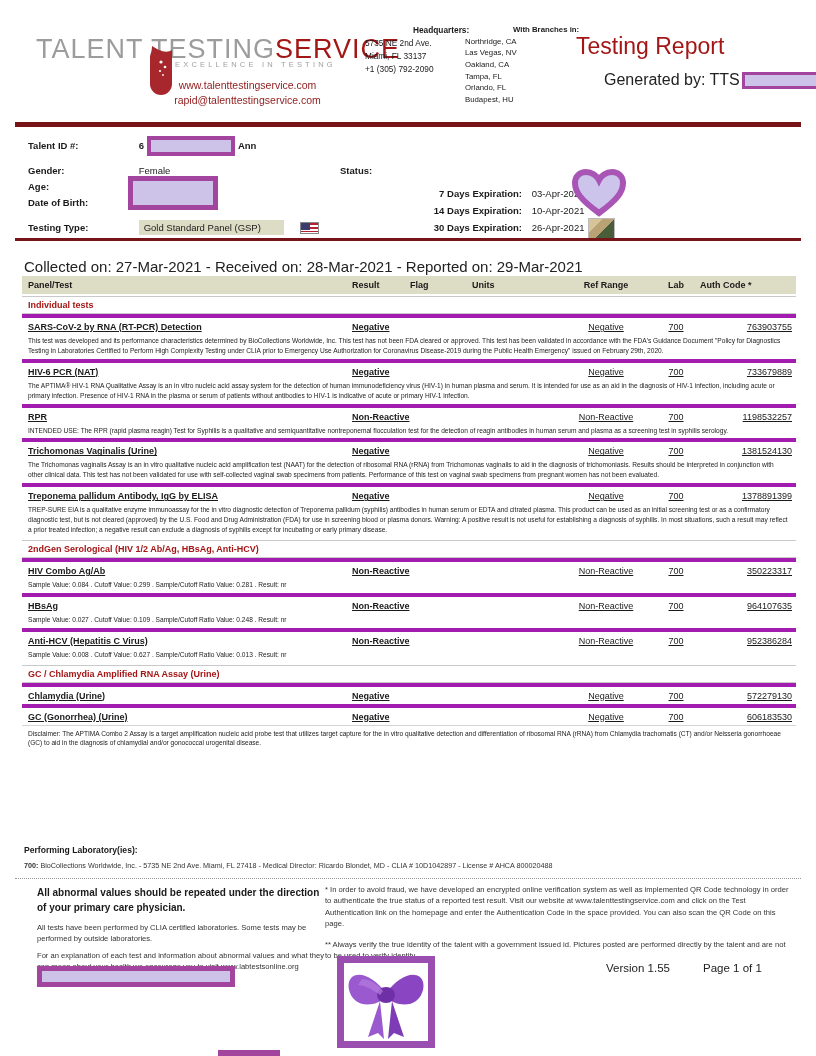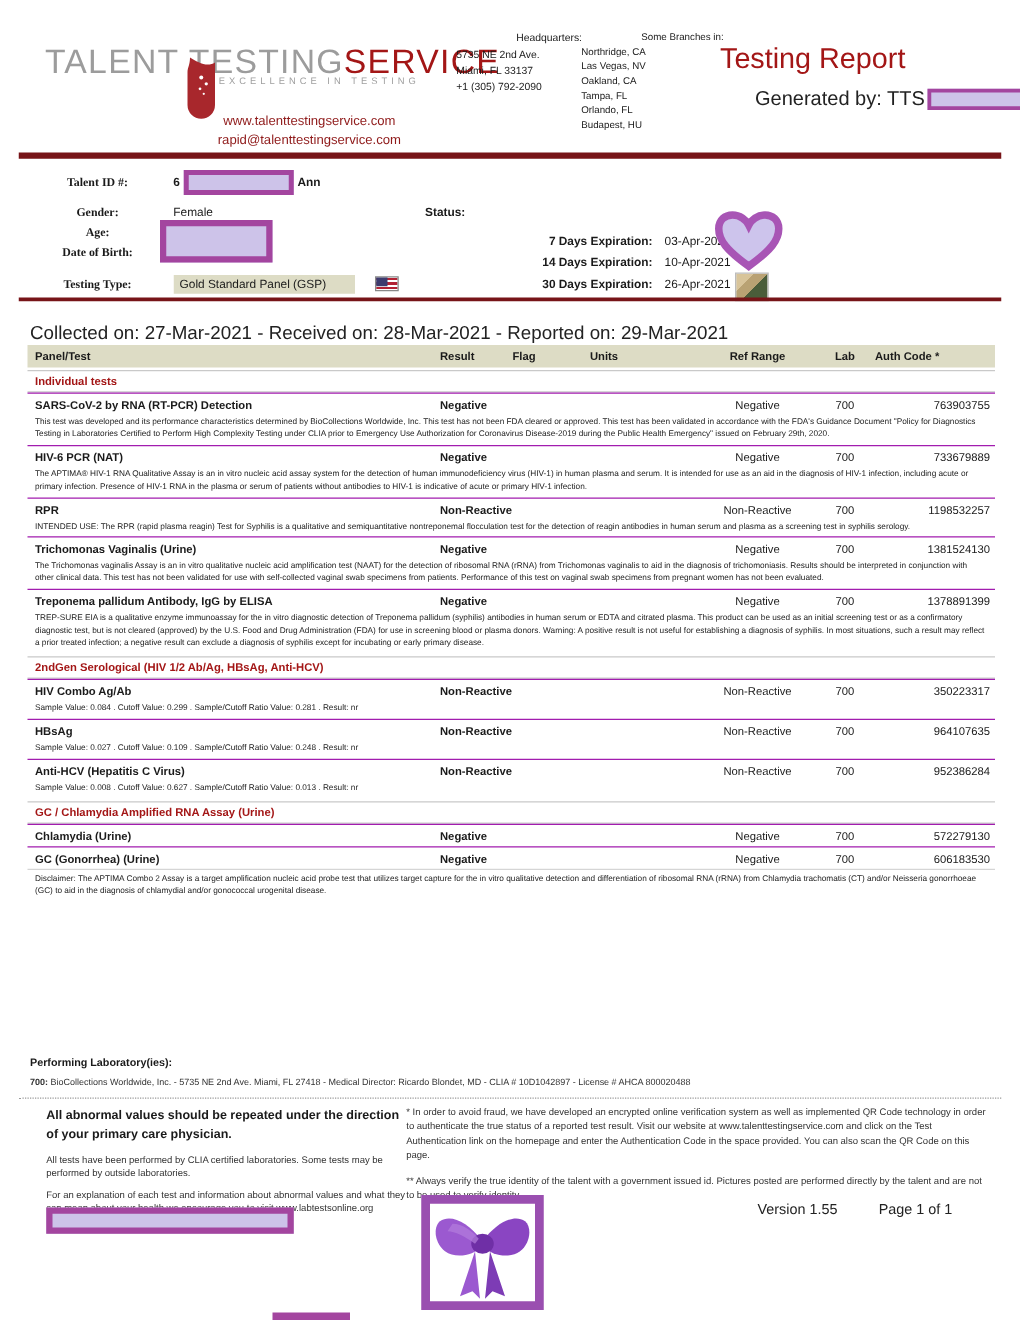--- a/index.html
+++ b/index.html
@@ -7,36 +7,36 @@
   body { font-family:"Liberation Sans", sans-serif; color:#1a1a1a; }
   .page { position:relative; width:816px; height:1056px; margin:0 auto; background:#ffffff; overflow:hidden; }
 
   
   .header { position:absolute; top:0; left:0; right:0; height:120px; }
   .logo-line { position:absolute; left:36px; top:34px; font-size:27px; letter-spacing:1px; font-weight:400; white-space:nowrap; }
   .logo-gray { color:#9c9c9c; }
   .logo-red  { color:#a31616; }
   .vial { position:absolute; left:148px; top:44px; }
   .tagline { position:absolute; left:175px; top:60px; width:165px; font-size:7.5px; letter-spacing:3.2px; color:#a0a0a0; white-space:nowrap; }
-  .weblinks { position:absolute; left:150px; top:90px; width:195px; text-align:center; color:#8f1a1a; font-size:10.5px; line-height:1.45; }
+  .weblinks { position:absolute; left:150px; top:78px; width:195px; text-align:center; color:#8f1a1a; font-size:10.5px; line-height:1.45; }
   .hq { position:absolute; left:365px; top:24px; font-size:8.3px; line-height:1.55; }
-  .hq .lbl, .branches .lbl { font-weight:normal;padding-left:48px; }
+  .hq .lbl, .branches .lbl { font-weight:bold;padding-left:48px; }
   .branches { position:absolute; left:465px; top:24px; font-size:7.8px; line-height:1.5; }
   .report-title { position:absolute; left:576px; top:33px; font-size:23px; color:#a31616; }
   .generated { position:absolute; left:604px; top:71px; font-size:16px; color:#222; white-space:nowrap;text-align:right; }
   .redact { background:#cdc3e9; border:4px solid #a3459f; display:inline-block; vertical-align:middle; }
   .redact-generated { width:105px; height:17px; border-width:3px; margin-left:2px; }
 
   .bar-thick { position:absolute; left:15px; right:15px; top:122px; height:5px; background:#771418; }
   .bar-mid   { position:absolute; left:15px; right:15px; top:238px; height:3px; background:#771418; }
 
   
   .patient { position:absolute; left:0; top:128px; right:0; height:110px; font-size:9.5px; }
   .prow { position:absolute; white-space:nowrap; }
-  .plabel { display:inline-block; width:100px; text-align:center; font-weight:bold;font-family:Liberation Serif, serif; }
+  .plabel { display:inline-block; width:100px; text-align:left; font-weight:bold; }
   .pvalue { margin-left:8px; }
   .redact-id { width:88px; height:20px; margin:0 3px; }
   .redact-agedob { position:absolute; left:128px; top:48px; width:90px; height:34px; background:#cdc3e9; border:5px solid #a3459f; }
   .slabel { display:inline-block; width:182px; text-align:right; font-weight:bold; }
   .svalue { margin-left:7px; }
   .ttype-box { background:#dddcc5; padding:2px 8px 2px 5px; font-weight:normal; display:inline-block; min-width:145px; }
   .flag { display:inline-block; width:19px; height:12px; margin-left:14px; vertical-align:middle; position:relative;
           background:repeating-linear-gradient(#b22234 0 1.9px,#fff 1.9px 3.8px); border:0.5px solid #888; }
   .flag::before { content:""; position:absolute; left:0; top:0; width:9px; height:6.5px; background:#3c3b6e; }
   .heart-sticker { position:absolute; left:571px; top:40px; }
@@ -47,21 +47,21 @@
   .collected { position:absolute; left:24px; top:258px; font-size:15px; color:#222; }
 
   
   .table { position:absolute; left:22px; right:20px; top:276px; }
   .thead { display:grid; grid-template-columns:1fr 58px 62px 88px 92px 48px 92px;
            background:#dddcc5; font-weight:bold; font-size:9px; padding:4px 4px 4px 6px; align-items:center; }
   .thead .c-ref { text-align:center; } .thead .c-lab { text-align:center; } .thead .c-auth { text-align:left; }
   .row-section { border-top:1px solid #c9c9c9; border-bottom:1px solid #c9c9c9; padding:3px 6px; margin-top:2px;
                  color:#a31616; font-weight:bold; font-size:9px; }
   .row-test { display:grid; grid-template-columns:1fr 58px 62px 88px 92px 48px 92px;
-              font-size:9px; font-weight:bold; padding:4px 4px 3px 6px; border-top:1px solid #a21caf; align-items:center; }
+              font-size:9px; font-weight:bold; padding:4px 4px 3px 6px; border-top:4px solid #a21caf; align-items:center;text-decoration:underline; }
   .row-test .c-ref { text-align:center; font-weight:normal; }
   .row-test .c-lab { text-align:center; font-weight:normal; }
   .row-test .c-auth{ text-align:right;  font-weight:normal; }
   .row-note { font-size:6.6px; font-weight:normal; color:#222; line-height:1.5; padding:1px 6px 3px 6px; }
   .row-note.disclaimer { border-top:1px solid #d5d5d5; padding-top:3px; }
 
   
   .lab-block { position:absolute; left:24px; right:20px; top:845px; font-size:8.6px; }
   .lab-title { font-weight:bold; margin-bottom:6px; }
   .lab-line  { font-size:7.2px; color:#333; }
@@ -108,21 +108,21 @@
       <div>www.talenttestingservice.com</div>
       <div>rapid@talenttestingservice.com</div>
     </div>
     <div class="hq">
       <div class="lbl">Headquarters:</div>
       <div>5735 NE 2nd Ave.</div>
       <div>Miami, FL 33137</div>
       <div>+1 (305) 792-2090</div>
     </div>
     <div class="branches">
-      <div class="lbl">Some Branches in:</div>
+      <div class="lbl">With Branches in:</div>
       <div>Northridge, CA</div>
       <div>Las Vegas, NV</div>
       <div>Oakland, CA</div>
       <div>Tampa, FL</div>
       <div>Orlando, FL</div>
       <div>Budapest, HU</div>
     </div>
     <div class="report-title">Testing Report</div>
     <div class="generated">
       <span>Generated by: TTS</span><span class="redact redact-generated"></span>

